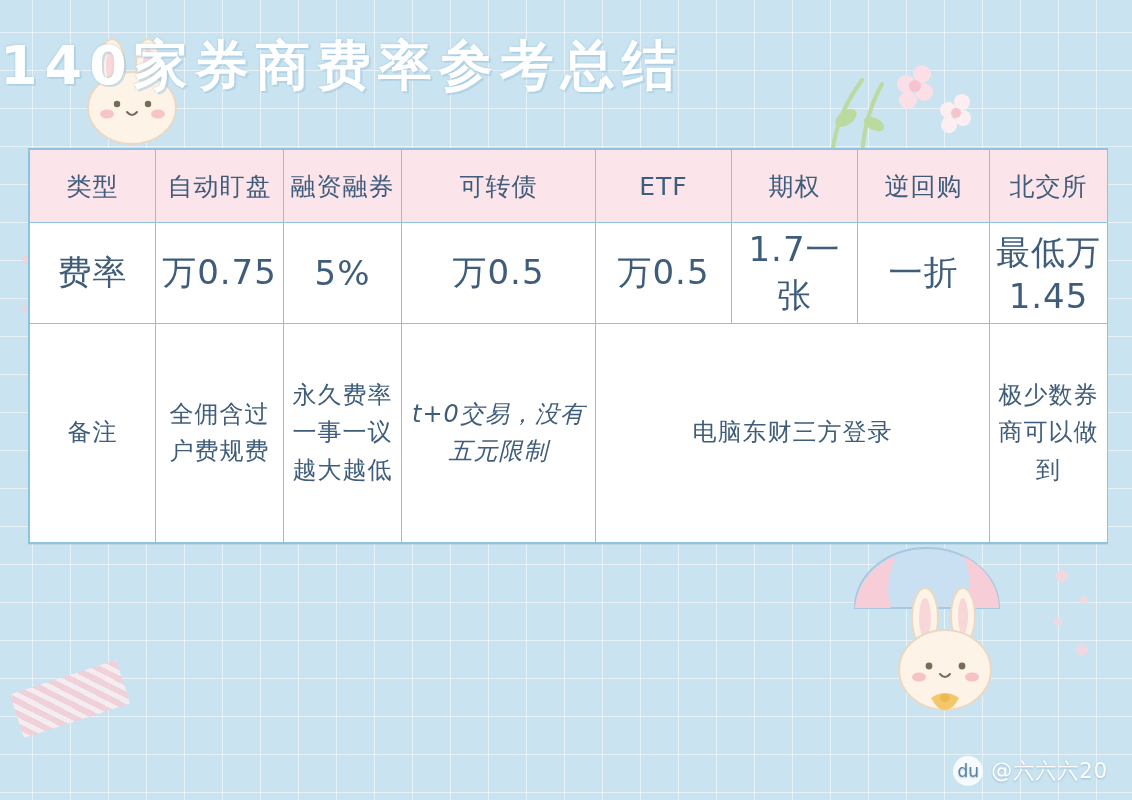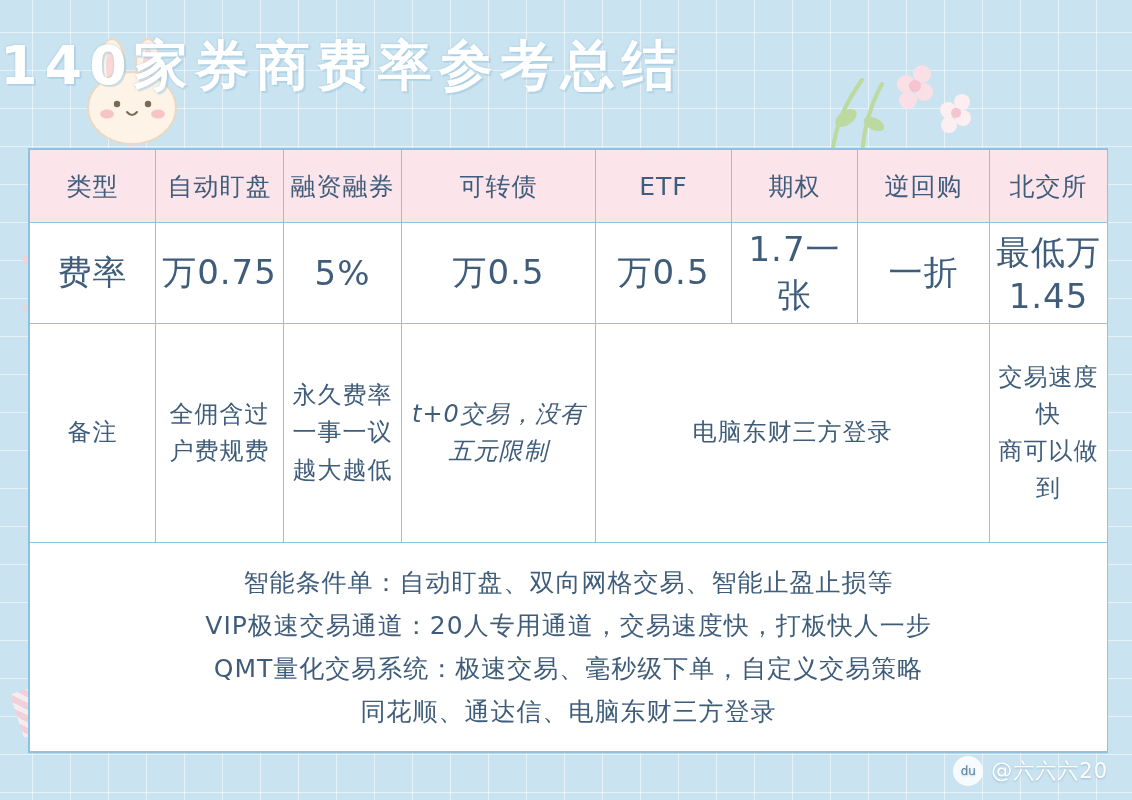--- a/index.html
+++ b/index.html
@@ -202,21 +202,21 @@
     font-family: "DejaVu Sans", "Liberation Sans", sans-serif;
   }
   #wm-badge {
     width: 30px;
     height: 30px;
     border-radius: 50%;
     background: rgba(255,255,255,0.85);
     display: flex;
     align-items: center;
     justify-content: center;
-    font-size: 12px;
+    font-size: 17px;
     color: #5b82a3;
     letter-spacing: 0;
   }
 </style>
 </head>
 <body>
 
 <div id="page">
 
   <svg class="dots-left" viewBox="0 0 30 120">
@@ -335,33 +335,25 @@
         <tr class="note">
           <td>备注</td>
           <td style="white-space:pre-line;">全佣含过
 户费规费</td>
           <td style="white-space:pre-line;text-align:center;">永久费率
 一事一议
 越大越低</td>
           <td class="wide" style="white-space:pre-line;font-style:italic;">t+0交易，没有
 五元限制</td>
           <td class="wide" colspan="3" style="white-space:pre-line;">电脑东财三方登录</td>
-          <td style="white-space:pre-line;">交易速度快
+          <td style="white-space:pre-line;">极少数券
 商可以做
 到</td>
         </tr>
 
-        <tr>
-          <td class="footer-cell" colspan="8">
-            <div class="footer-line">智能条件单：自动盯盘、双向网格交易、智能止盈止损等</div>
-            <div class="footer-line">VIP极速交易通道：20人专用通道，交易速度快，打板快人一步</div>
-            <div class="footer-line">QMT量化交易系统：极速交易、毫秒级下单，自定义交易策略</div>
-            <div class="footer-line">同花顺、通达信、电脑东财三方登录</div>
-          </td>
-        </tr>
       </tbody>
     </table>
   </div>
 
   <div id="watermark">
     <div id="wm-badge">du</div>
     <div>@六六六20</div>
   </div>
 
 </div>

